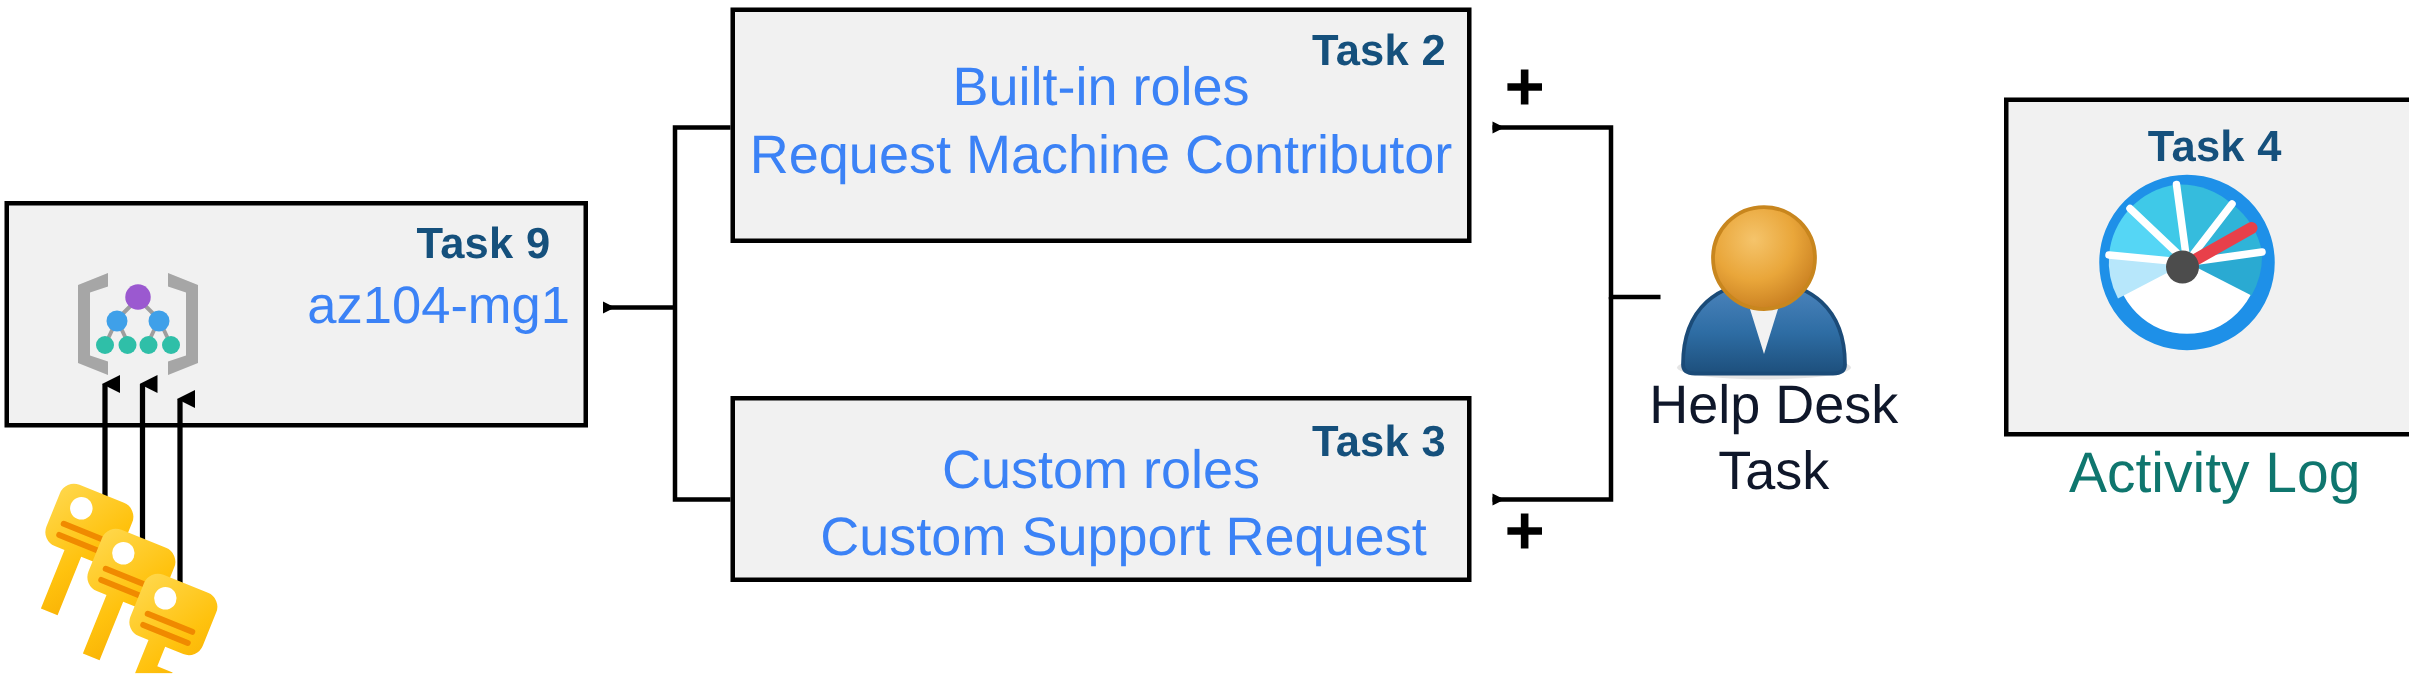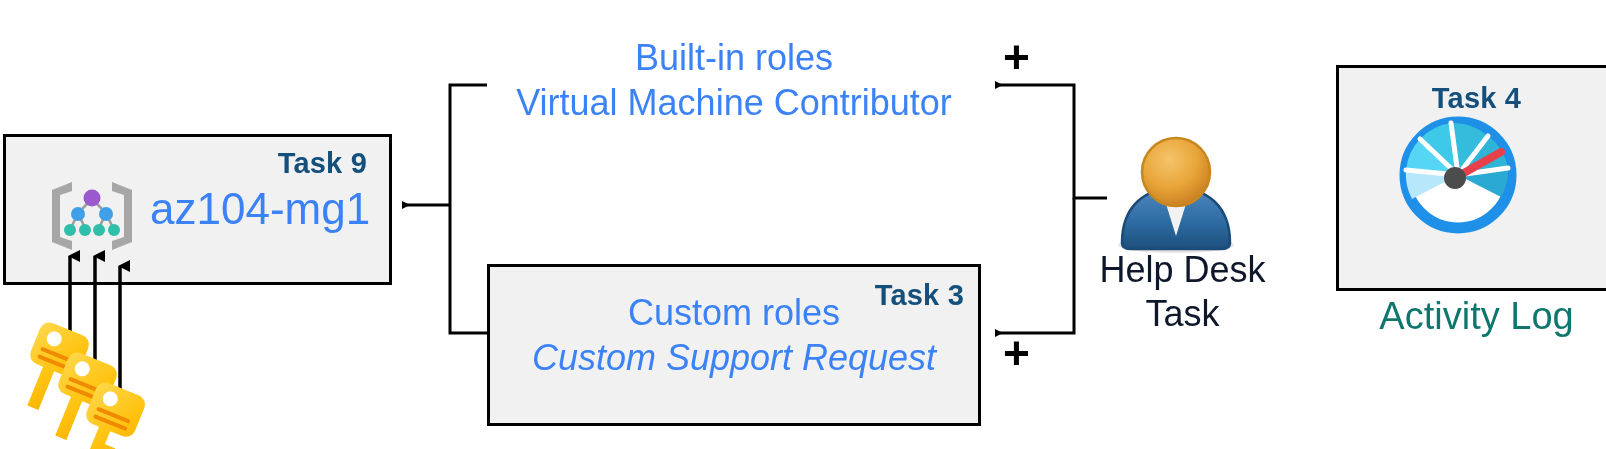--- a/index.html
+++ b/index.html
@@ -38,33 +38,33 @@
     color: #3b82f6;
     font-size: 36px;
     line-height: 1.24;
     text-align: center;
     white-space: nowrap;
   }
 
   
   #task1-box { left: 3px; top: 134px; width: 389px; height: 151px; }
   #task1-label { right: 22px; top: 10px; }
-  #task1-name { left: 150px; top: 182px; width: 230px; text-align: left; font-size: 44px; }
+  #task1-name { left: 150px; top: 182px; width: 230px; text-align: right; font-size: 35px; }
 
   
   #task2-box { left: 487px; top: 5px; width: 494px; height: 157px; }
   #task2-label { right: 14px; top: 10px; }
   #task2-line1 { left: 487px; top: 36px; width: 494px; }
   #task2-line2 { left: 487px; top: 81px; width: 494px; }
 
   
-  #task3-box { left: 487px; top: 264px; width: 494px; height: 162px; }
+  #task3-box { left: 487px; top: 264px; width: 494px; height: 124px; }
   #task3-label { right: 14px; top: 12px; }
   #task3-line1 { left: 487px; top: 291px; width: 494px; }
-  #task3-line2 { left: 487px; top: 336px; width: 494px; font-style: italic; }
+  #task3-line2 { left: 502px; top: 336px; width: 494px; }
 
   
   #task4-box { left: 1320px; top: 65px; width: 275px; height: 226px; margin-left: 16px; }
   #task4-label { left: 0; top: 14px; width: 275px; text-align: center; }
   #task4-caption {
     position: absolute; left: 0; top: 227px; width: 275px;
     text-align: center; font-size: 38px; color: #0f766e; white-space: nowrap;
   }
 
   
@@ -100,22 +100,25 @@
 </head>
 <body>
 
 <div id="canvas">
 
   <div class="task-box" id="task1-box">
     <div class="task-label" id="task1-label">Task 9</div>
   </div>
   <div class="box-text" id="task1-name">az104-mg1</div>
 
+  <div class="task-box" id="task2-box">
+    <div class="task-label" id="task2-label">Task 2</div>
+  </div>
   <div class="box-text" id="task2-line1">Built-in roles</div>
-  <div class="box-text" id="task2-line2">Virtual Machine Contributor</div>
+  <div class="box-text" id="task2-line2">Request Machine Contributor</div>
 
   <div class="task-box" id="task3-box">
     <div class="task-label" id="task3-label">Task 3</div>
   </div>
   <div class="box-text" id="task3-line1">Custom roles</div>
   <div class="box-text" id="task3-line2">Custom Support Request</div>
 
   <div class="task-box" id="task4-box">
     <div class="task-label" id="task4-label">Task 4</div>
     <div id="task4-caption">Activity Log</div>

